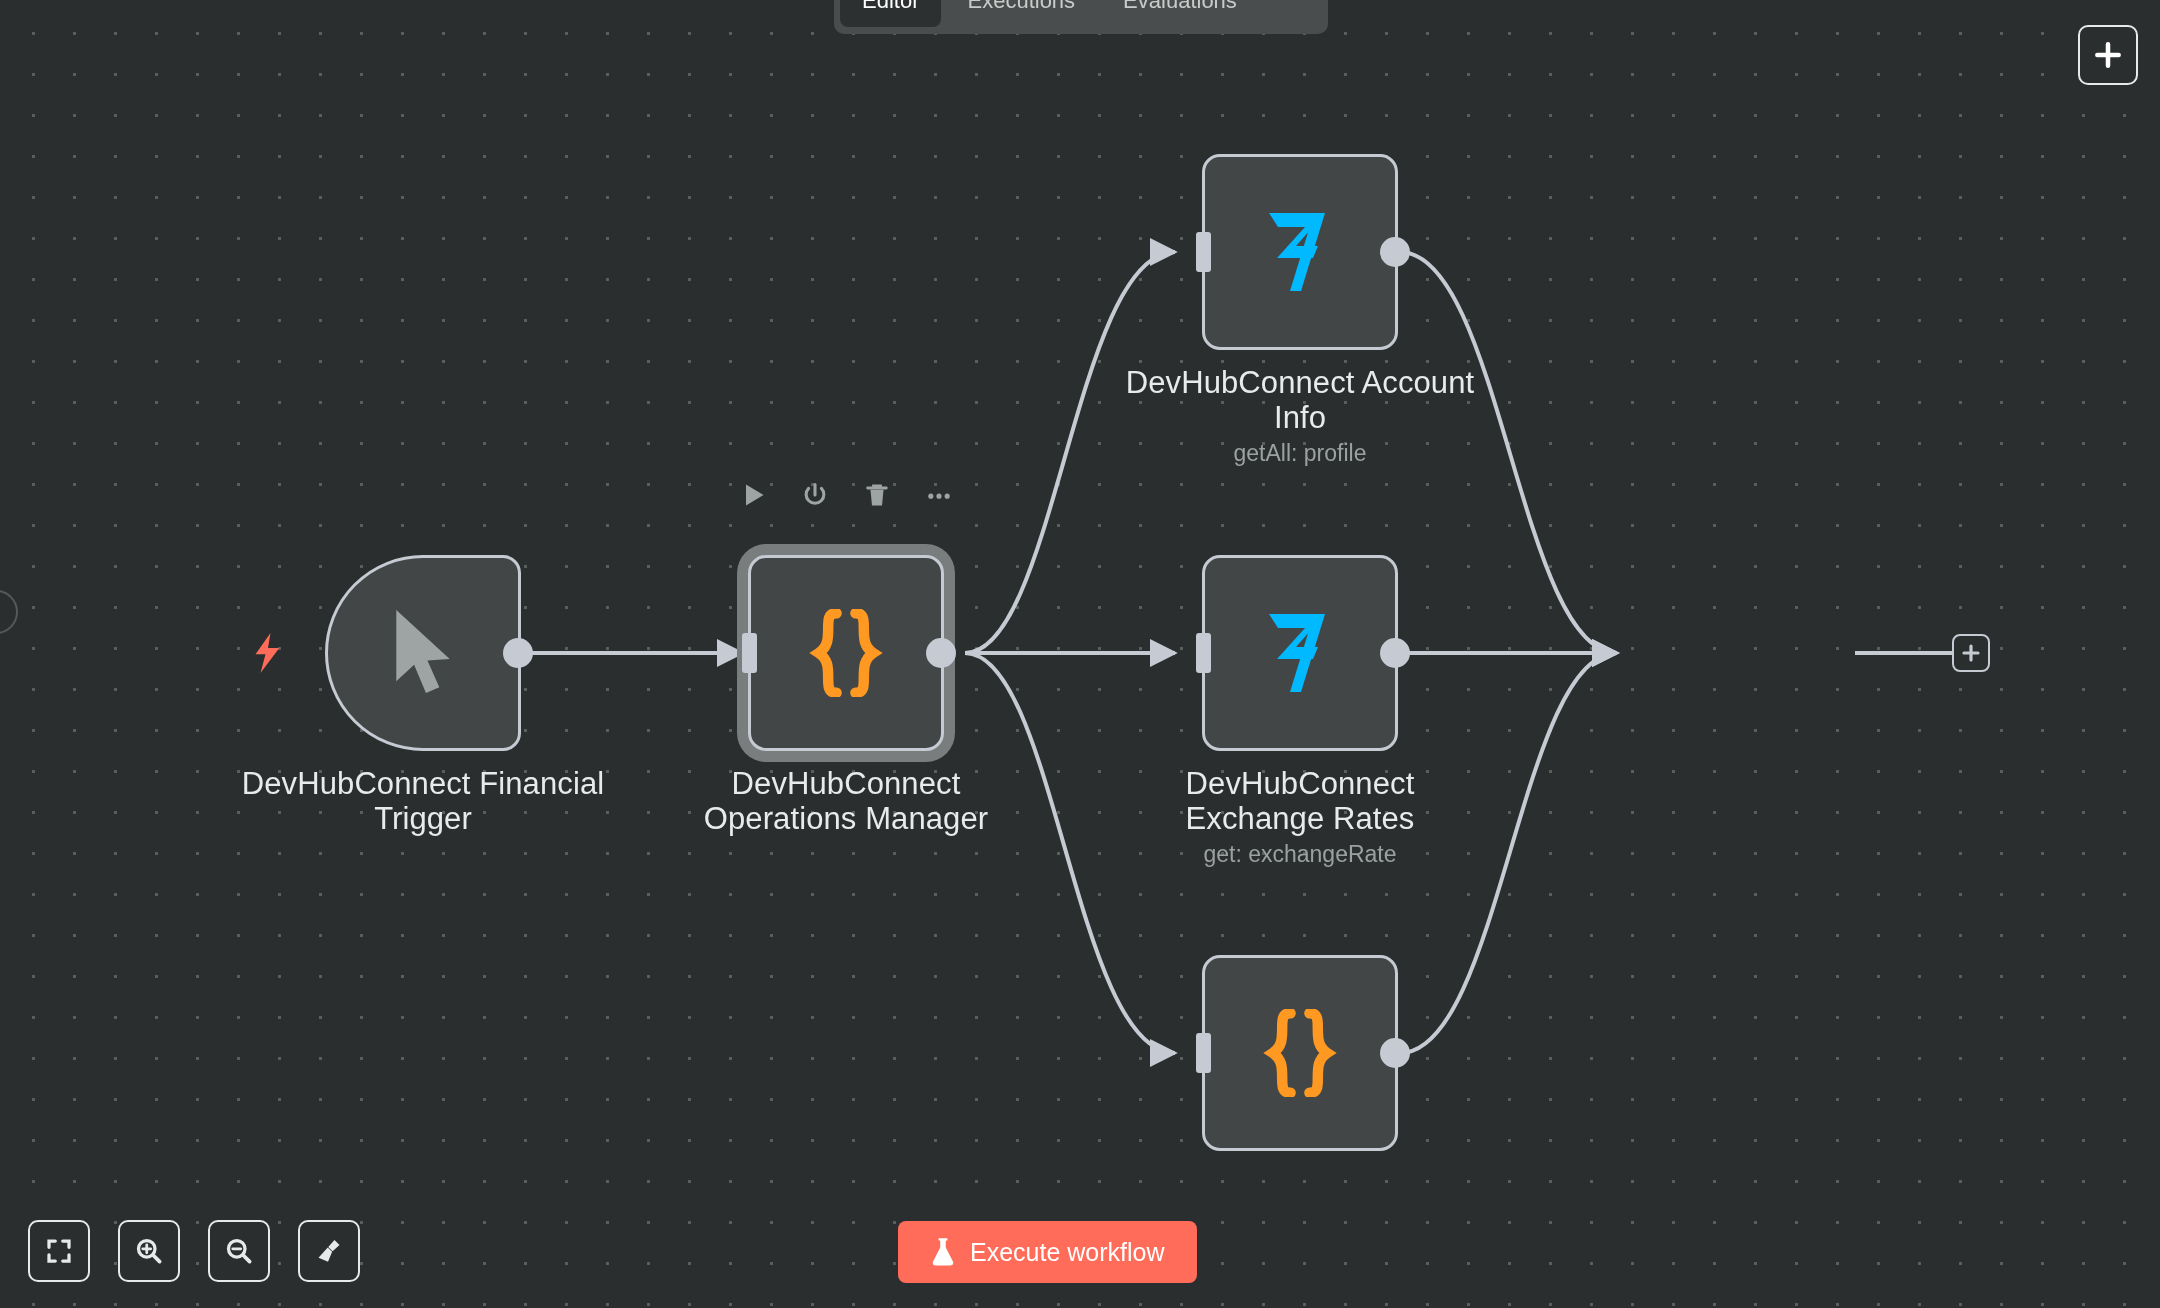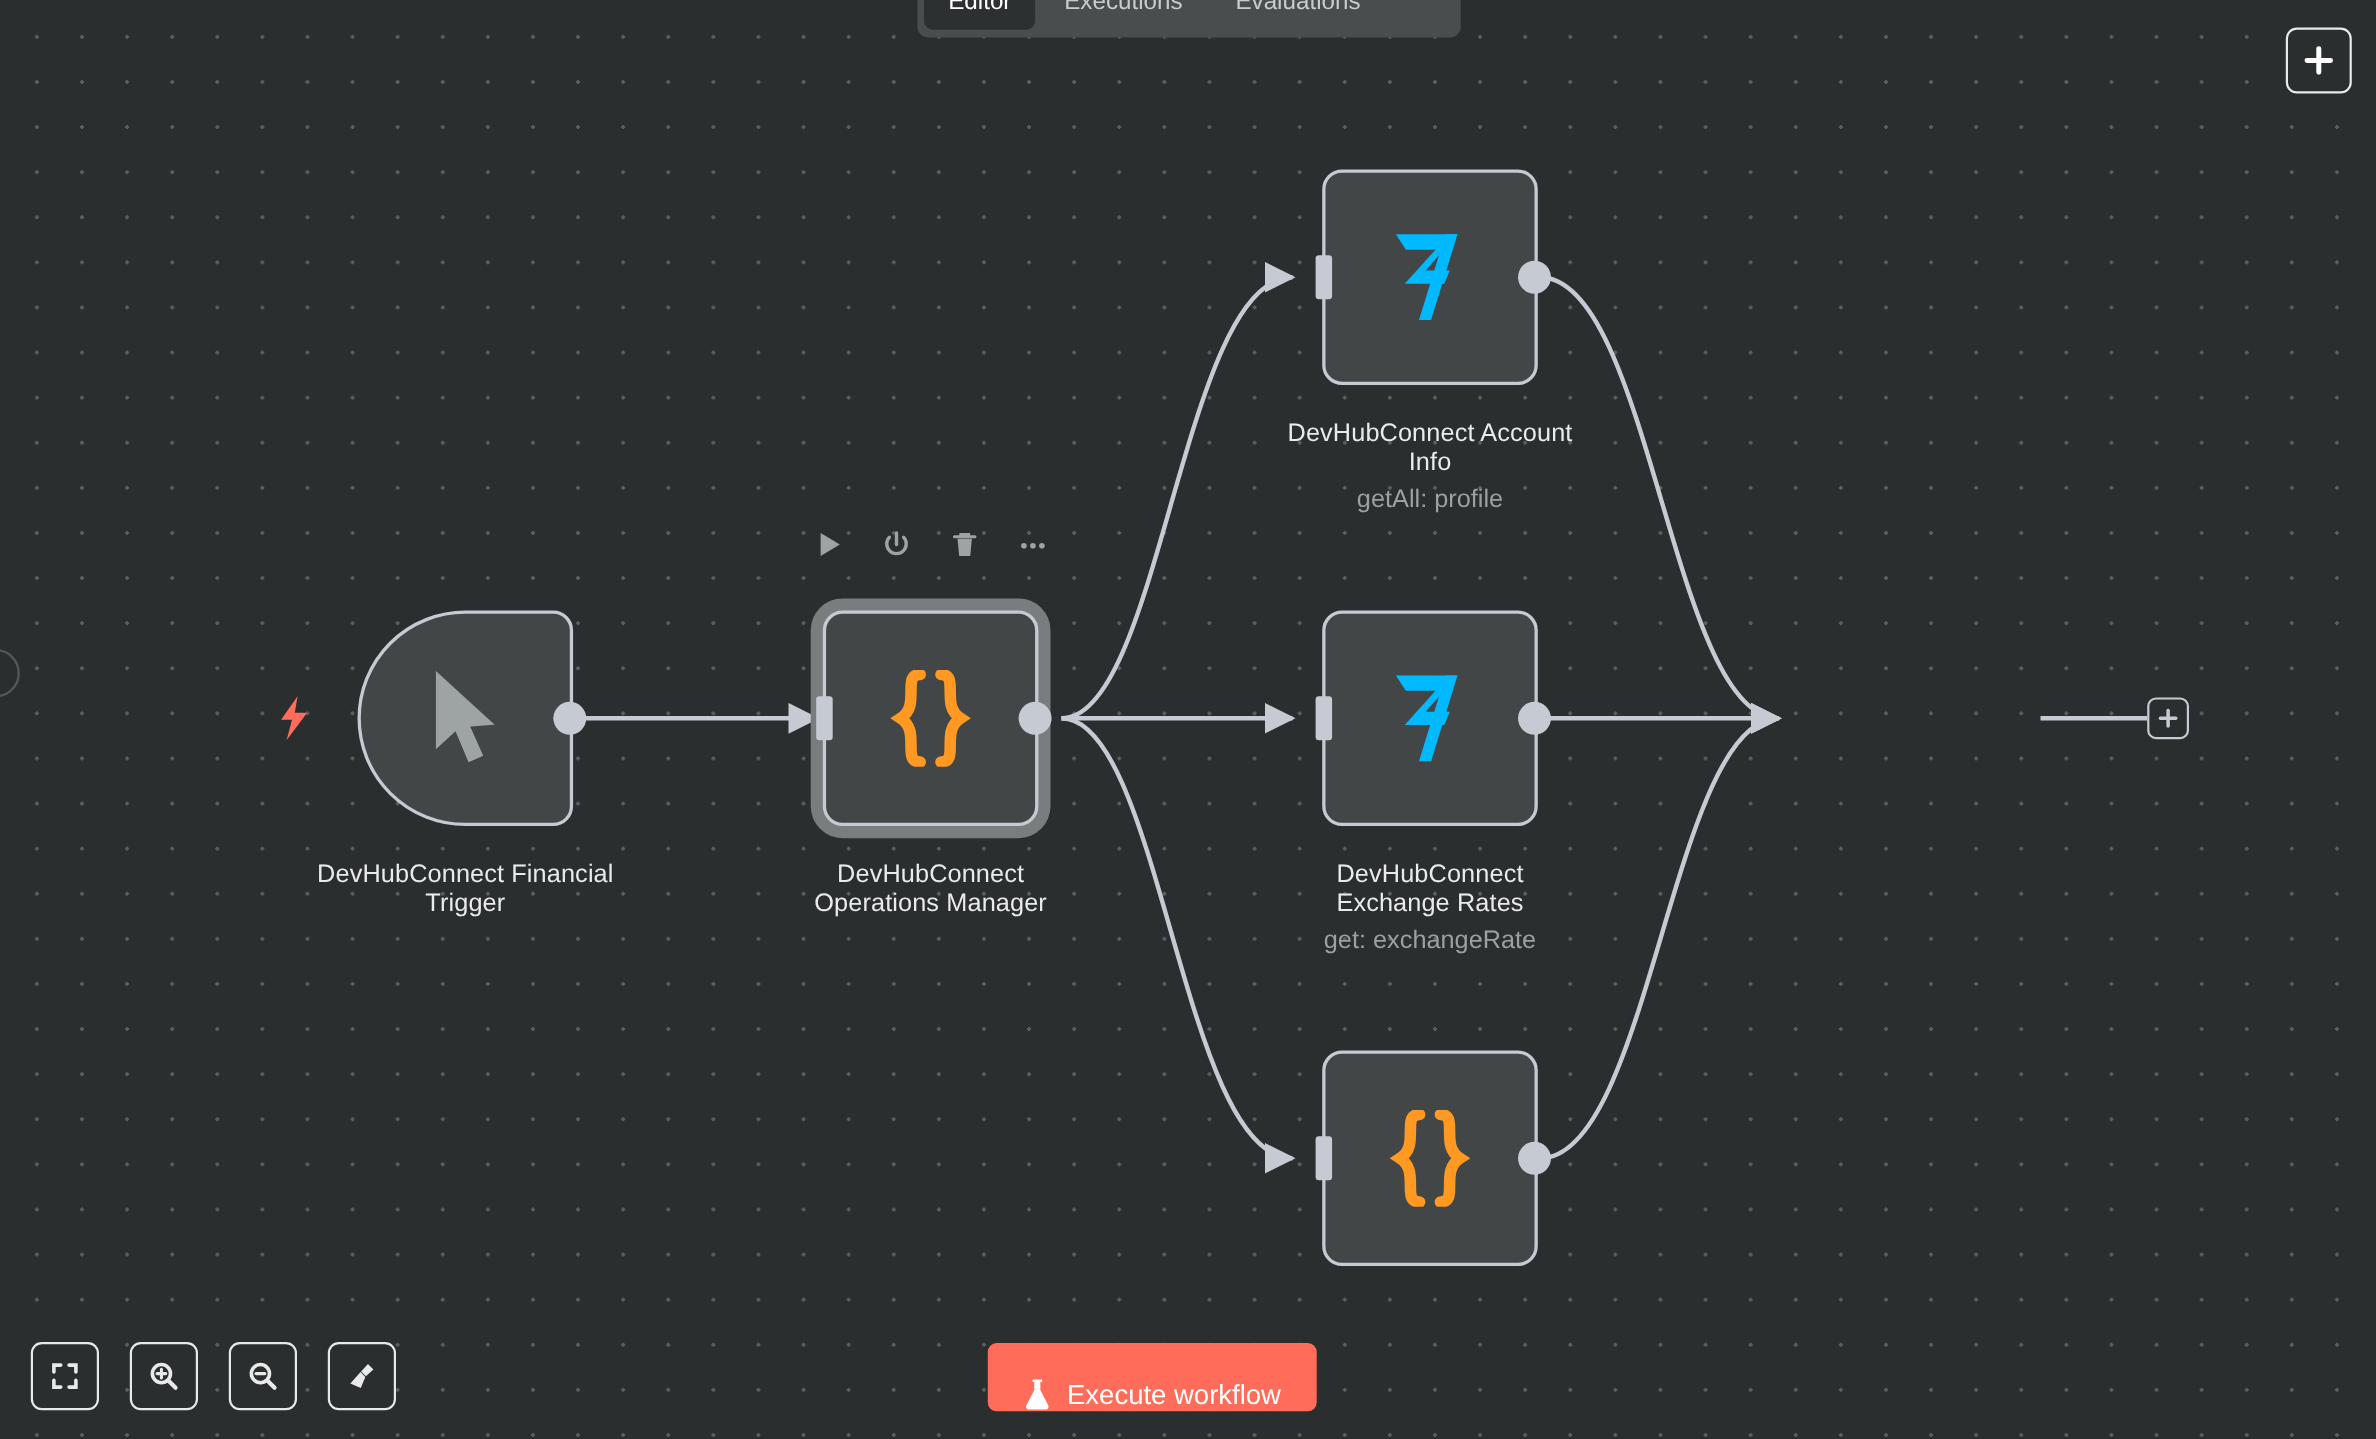--- a/index.html
+++ b/index.html
@@ -68,21 +68,21 @@
   .execute-btn {
     position: absolute;
     left: 898px; bottom: 25px;
     height: 62px;
     padding: 0 32px;
     background: #ff6d5a;
     border: none; border-radius: 8px;
     color: #ffffff;
     font-family: "Liberation Sans", sans-serif;
     font-size: 25px;
-    display: flex; align-items: flex-end; gap: 14px;
+    display: flex; align-items: center; gap: 14px;
     cursor: pointer;
     z-index: 36;
   }
 
   
   #edges { position: absolute; left: 0; top: 0; width: 2160px; height: 1308px; z-index: 5; pointer-events: none; }
 
   
   .node {
     position: absolute;
@@ -99,25 +99,25 @@
   .node.trigger .node-box {
     border-radius: 98px 18px 18px 98px;
   }
   .node.selected .node-box {
     box-shadow: 0 0 0 11px #7a7d7d;
   }
   .node-label {
     position: absolute;
     left: 50%;
     transform: translateX(-50%);
-    top: 227px;
+    top: 212px;
     width: 400px;
     text-align: center;
     color: #e9ebeb;
-    font-size: 23px;
+    font-size: 31px;
     line-height: 1.12;
     letter-spacing: 0.1px;
     white-space: pre-line;
   }
   .node-sublabel {
     position: absolute;
     left: 50%;
     transform: translateX(-50%);
     top: 286px;
     width: 400px;

